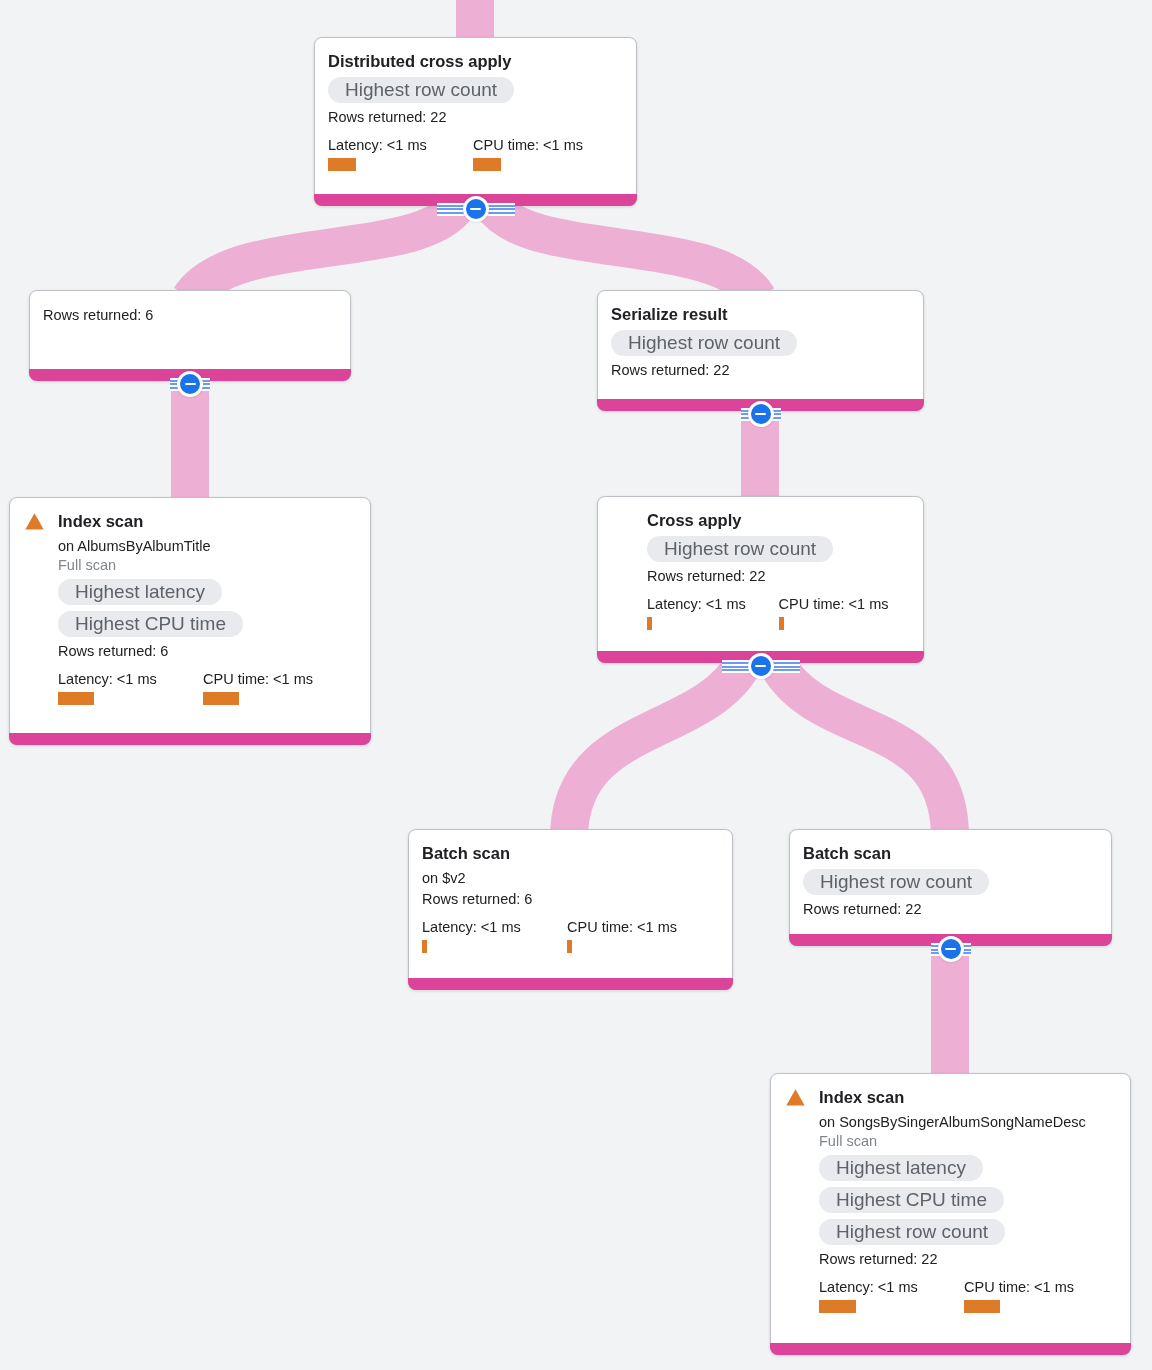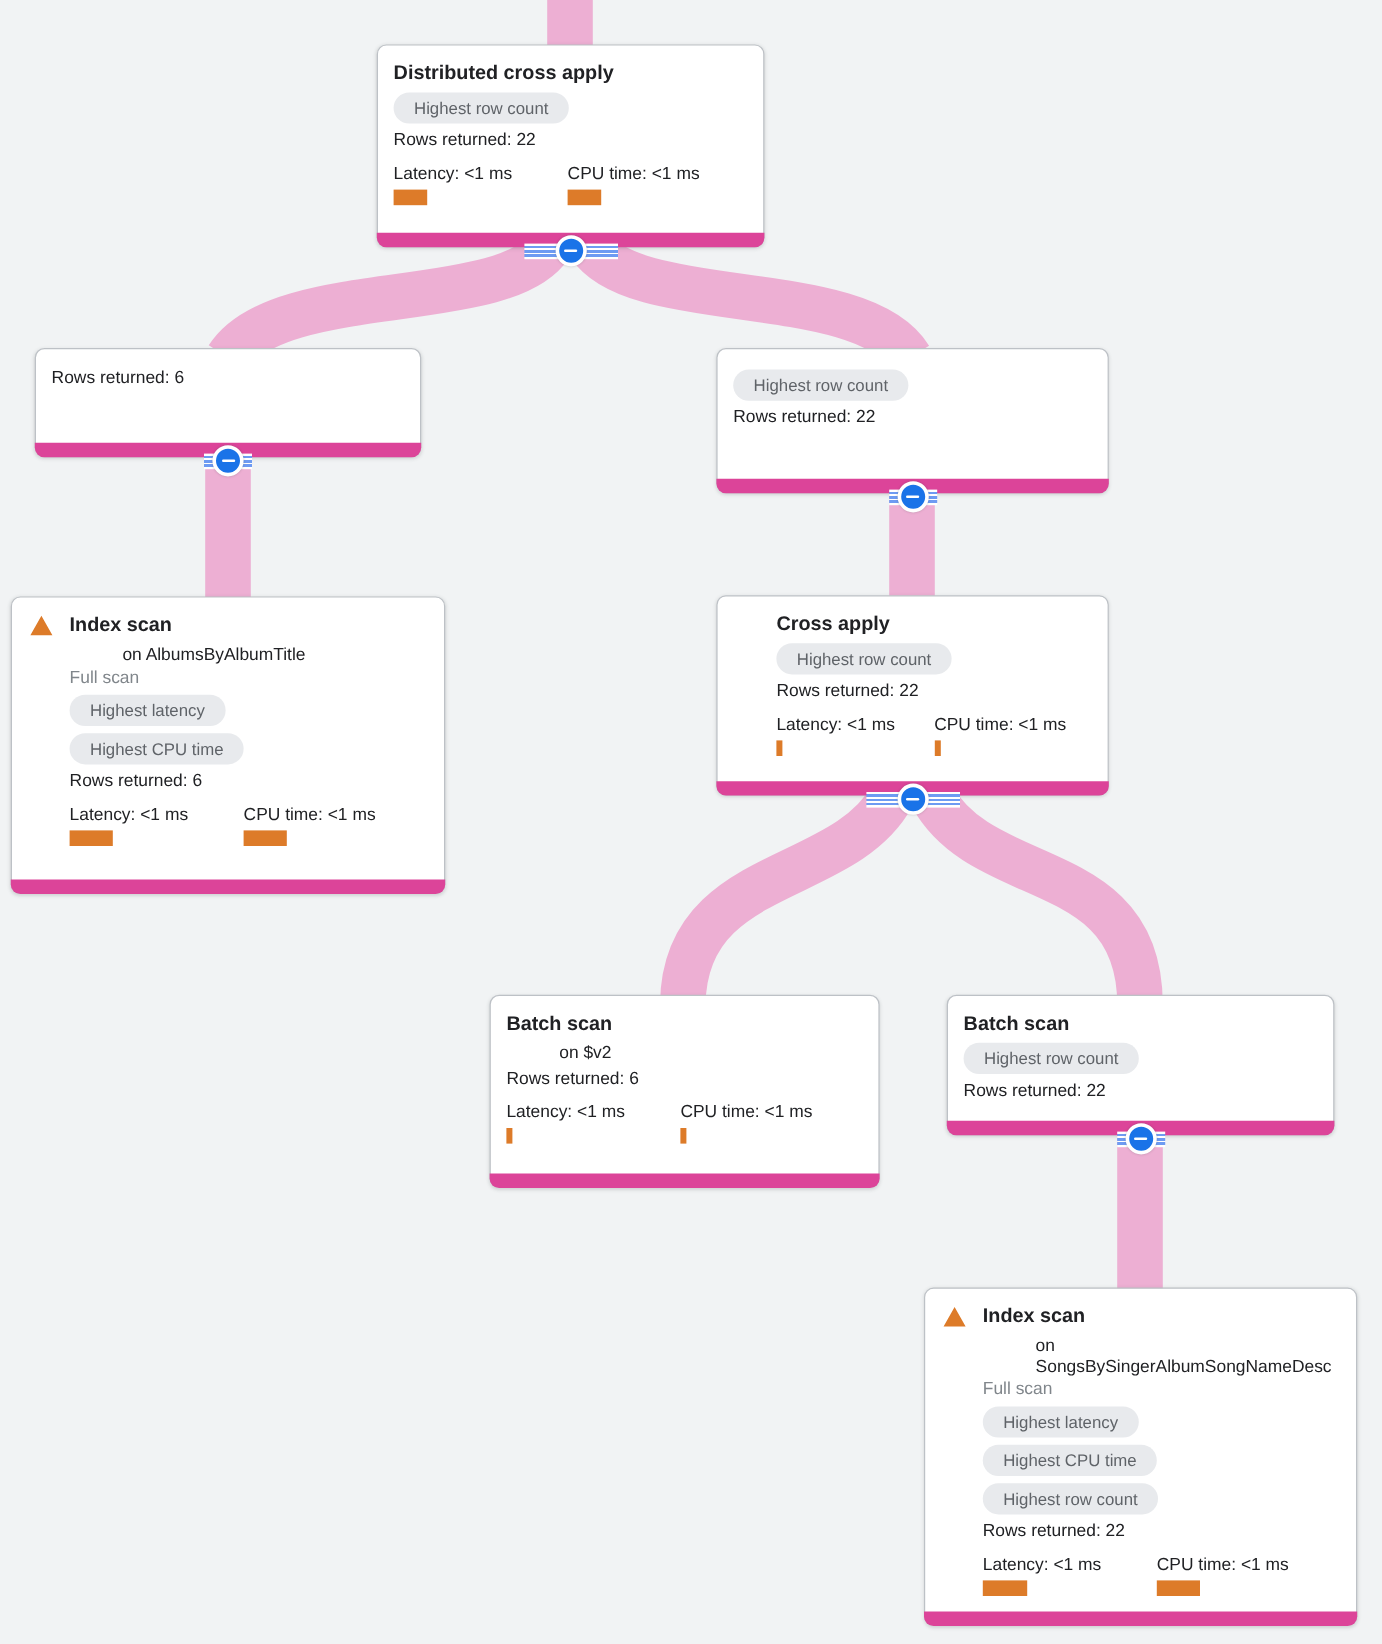--- a/index.html
+++ b/index.html
@@ -24,32 +24,32 @@
   .warn-icon { position: absolute; left: 14px; top: 13px; width: 21px; height: 21px; }
   .warn-icon svg { width: 21px; height: 21px; display: block; }
 
   .title {
     font-size: 16.5px; font-weight: 600;
     color: var(--title-text, #202124);
     line-height: 22px;
   }
   .on-line {
     font-size: 14.5px; color: var(--body-text, #202124);
-    line-height: 17px; margin-top: 6px; margin-left: 44px;
+    line-height: 17px; margin-top: 6px;
   }
   .scan-type {
     font-size: 14.5px; color: var(--muted-text, #80868B);
     line-height: 17px; margin-top: 2px;
   }
   .badges { margin-top: 5px; }
   .badge {
     display: table;
     background: var(--badge-bg, #E8EAED);
     color: var(--badge-text, #5F6368);
-    font-size: 14px; line-height: 18px;
+    font-size: 19px; line-height: 18px;
     padding: 4px 17px; border-radius: 14px;
     margin: 4px 0 6px 0;
     white-space: nowrap;
   }
   .rows {
     font-size: 14.5px; color: var(--body-text, #202124);
     line-height: 17px; margin-top: 4px;
   }
   .metrics { display: flex; margin-top: 12px; }
   .metric { width: 145px; }
@@ -172,20 +172,21 @@
           <div class="m-bar" style="width: 36px;"></div>
         </div>
       </div>
     </div>
     <div class="footer"></div>
 
   </div>
     <div class="node" style="left: 597px; top: 290px; width: 327px; height: 121px;">
 
     <div class="content">
+      <div class="title">Serialize result</div>
 
       <div class="badges">
           <span class="badge">Highest row count</span>
         </div>
       <div class="rows">Rows returned: 22</div>
 
     </div>
     <div class="footer"></div>
     <div class="collapse">
       <div class="stripes" style="width: 40px;"></div>

